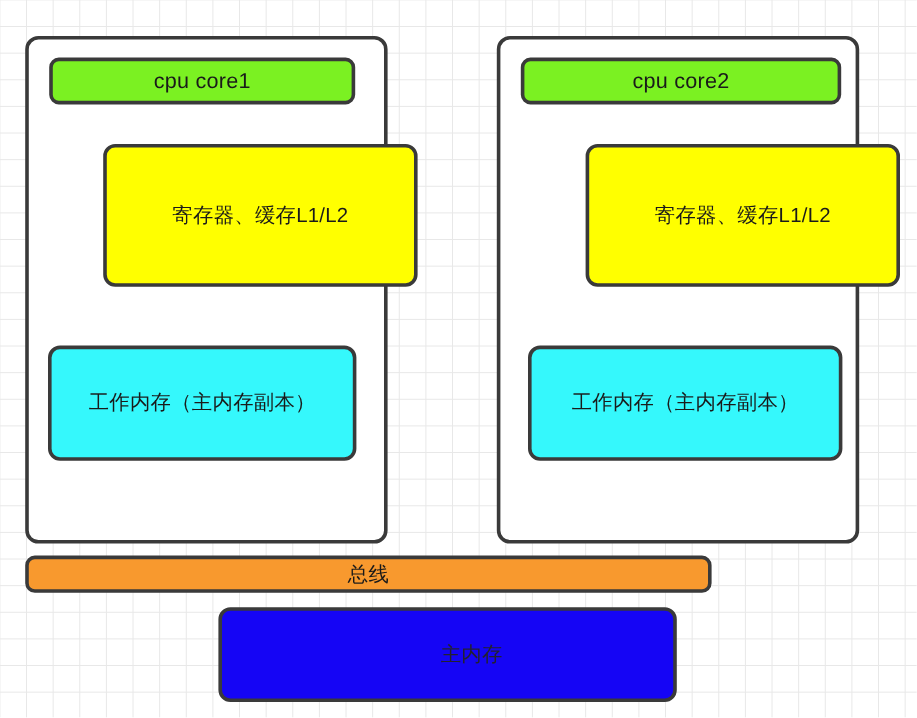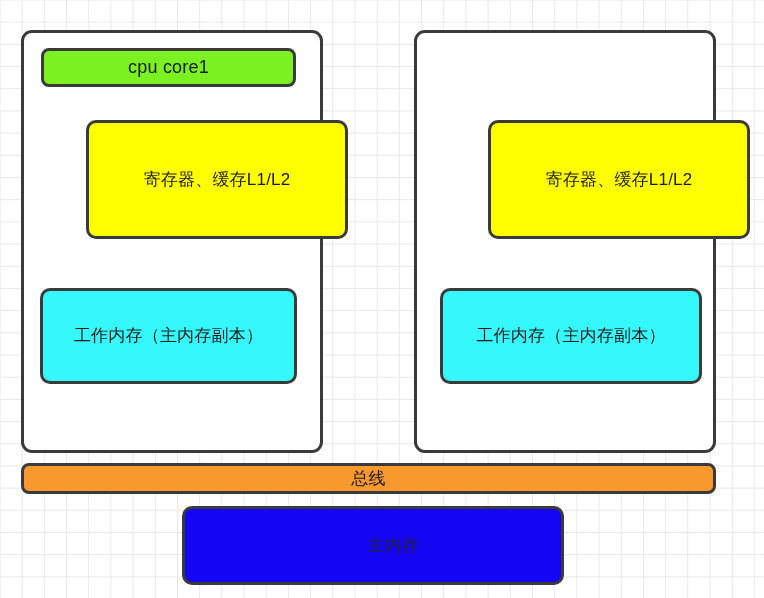--- a/index.html
+++ b/index.html
@@ -96,21 +96,21 @@
 
   #core1   { left: 41px;  top: 48px;  width: 255px; height: 39px; }
   #core2   { left: 434px; top: 48px;  width: 267px; height: 39px; }
 
   #cache1  { left: 38px;  top: 120px; width: 262px; height: 119px; }
   #cache2  { left: 440px; top: 120px; width: 262px; height: 119px; }
 
   #work1   { left: 40px;  top: 288px; width: 257px; height: 96px; }
   #work2   { left: 440px; top: 288px; width: 262px; height: 96px; }
 
-  #bus     { left: 21px;  top: 463px; width: 695px; height: 31px; }
+  #bus     { left: 21px;  top: 463px; width: 572px; height: 31px; }
   #mainmem { left: 182px; top: 506px; width: 382px; height: 79px; }
 </style>
 </head>
 <body>
 
 <div id="canvas">
 
   <div class="node card" id="card1"></div>
 
   <div class="node core-box" id="core1">
@@ -120,20 +120,23 @@
   <div class="node cache-box" id="cache1">
     <span class="label">寄存器、缓存L1/L2</span>
   </div>
 
   <div class="node work-box" id="work1">
     <span class="label">工作内存（主内存副本）</span>
   </div>
 
   <div class="node card" id="card2"></div>
 
+  <div class="node core-box" id="core2">
+    <span class="label label-latin">cpu core2</span>
+  </div>
 
   <div class="node cache-box" id="cache2">
     <span class="label">寄存器、缓存L1/L2</span>
   </div>
 
   <div class="node work-box" id="work2">
     <span class="label">工作内存（主内存副本）</span>
   </div>
 
   <div class="node bus-box" id="bus">

